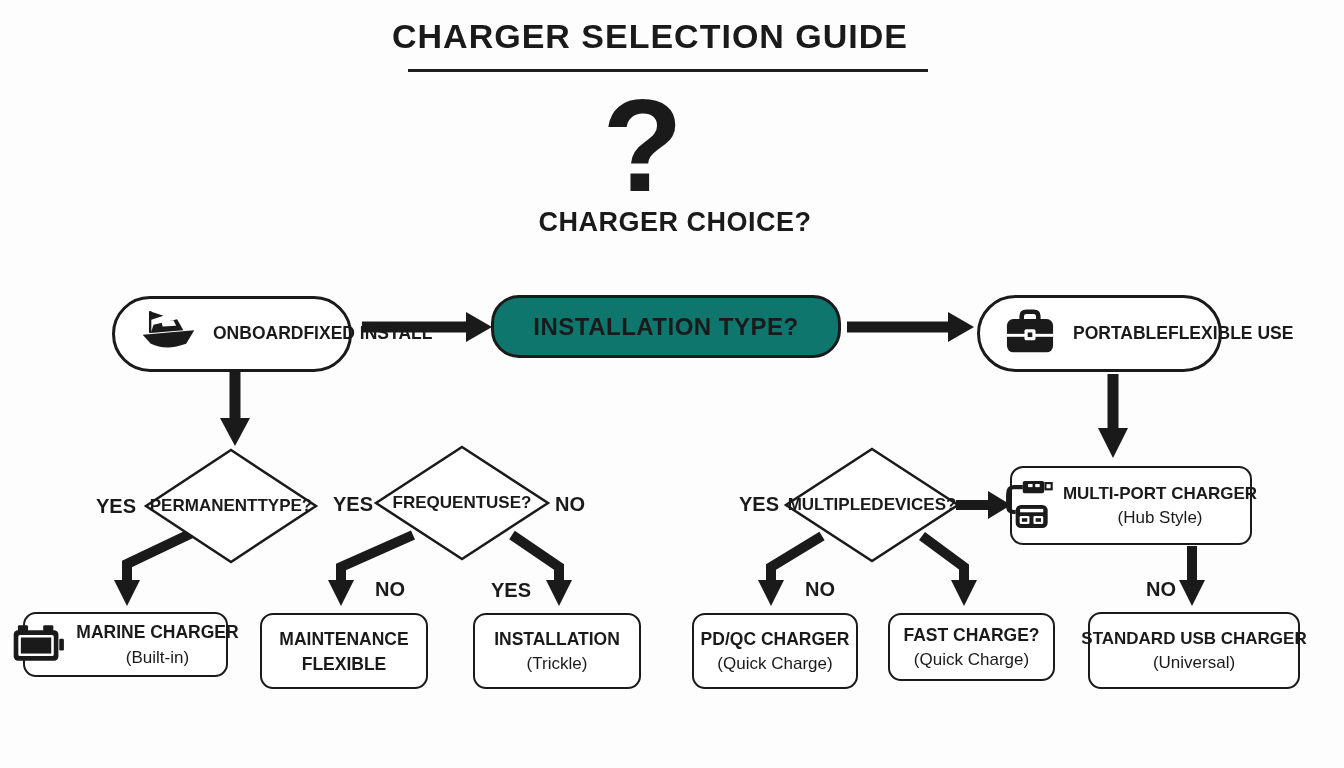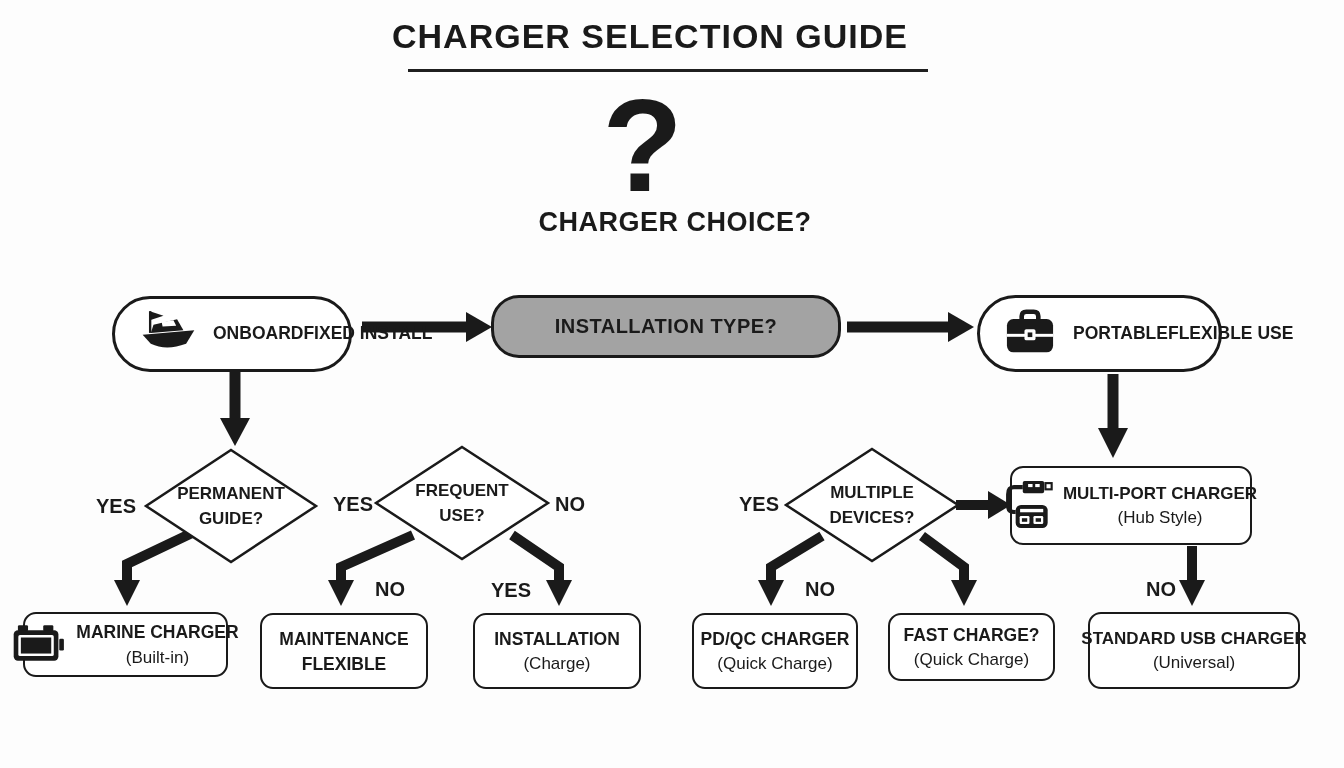--- a/index.html
+++ b/index.html
@@ -14,34 +14,34 @@
   .bigq{font-size:132px;font-weight:bold;line-height:1;}
   .subtitle{font-size:27px;font-weight:bold;letter-spacing:.5px;padding-left:34px;}
   .pill{
     border:3px solid #1a1a1a;border-radius:42px;background:#ffffff;
     display:flex;align-items:center;gap:16px;box-sizing:border-box;padding-left:24px;
   }
   .pill .txt{display:flex;flex-direction:row;align-items:center;flex:1;padding-right:16px;}
   .node-line1{font-size:17.5px;font-weight:bold;line-height:1.45;white-space:nowrap;}
   .node-line2{font-size:17.5px;font-weight:bold;line-height:1.45;white-space:nowrap;}
   .qbox{
-    border:3px solid #1a1a1a;border-radius:28px;background:#a3a3a3;
+    border:3px solid #1a1a1a;border-radius:28px;background:#0f766e;
     display:flex;align-items:center;justify-content:center;box-sizing:border-box;
-    font-size:20px;font-weight:bold;letter-spacing:.5px;
+    font-size:24px;font-weight:bold;letter-spacing:.5px;
   }
   .result{
     border:2.5px solid #1a1a1a;border-radius:13px;background:#ffffff;
     display:flex;align-items:center;justify-content:center;gap:10px;box-sizing:border-box;
   }
   .result .txt{display:flex;flex-direction:column;align-items:center;}
   .r-line1{font-size:17.5px;font-weight:bold;line-height:1.5;white-space:nowrap;}
   .r-line2{font-size:17px;font-weight:normal;line-height:1.4;white-space:nowrap;}
   .r-line2.boldline{font-weight:bold;font-size:17.5px;}
   .diamond-label{
-    display:flex;flex-direction:column;align-items:center;justify-content:center;
+    display:flex;flex-direction:row;align-items:center;justify-content:center;
     font-size:17px;font-weight:bold;line-height:1.5;
   }
   .yn{font-size:20px;font-weight:bold;width:70px;text-align:center;}
   svg.overlay{position:absolute;left:0;top:0;pointer-events:none;}
   .ink{fill:#1a1a1a;}
 </style>
 </head>
 <body>
 
 <div class="stage">
@@ -124,21 +124,21 @@
       </svg>
     </span>
     <span class="txt">
       <span class="node-line1">PORTABLE</span>
       <span class="node-line2">FLEXIBLE USE</span>
     </span>
   </div>
 
   <div class="abs diamond-label" style="left:151px;top:481px;width:160px;height:50px;">
     <span>PERMANENT</span>
-    <span>GUIDE?</span>
+    <span>TYPE?</span>
   </div>
   <div class="abs diamond-label" style="left:382px;top:478px;width:160px;height:50px;">
     <span>FREQUENT</span>
     <span>USE?</span>
   </div>
   <div class="abs diamond-label" style="left:792px;top:480px;width:160px;height:50px;">
     <span>MULTIPLE</span>
     <span>DEVICES?</span>
   </div>
 
@@ -197,21 +197,21 @@
   <div class="abs result" style="left:260px;top:613px;width:168px;height:76px;">
     <span class="txt">
       <span class="r-line1">MAINTENANCE</span>
       <span class="r-line2 boldline">FLEXIBLE</span>
     </span>
   </div>
 
   <div class="abs result" style="left:473px;top:613px;width:168px;height:76px;">
     <span class="txt">
       <span class="r-line1">INSTALLATION</span>
-      <span class="r-line2">(Charge)</span>
+      <span class="r-line2">(Trickle)</span>
     </span>
   </div>
 
   <div class="abs result" style="left:692px;top:613px;width:166px;height:76px;">
     <span class="txt">
       <span class="r-line1">PD/QC CHARGER</span>
       <span class="r-line2">(Quick Charge)</span>
     </span>
   </div>
 

